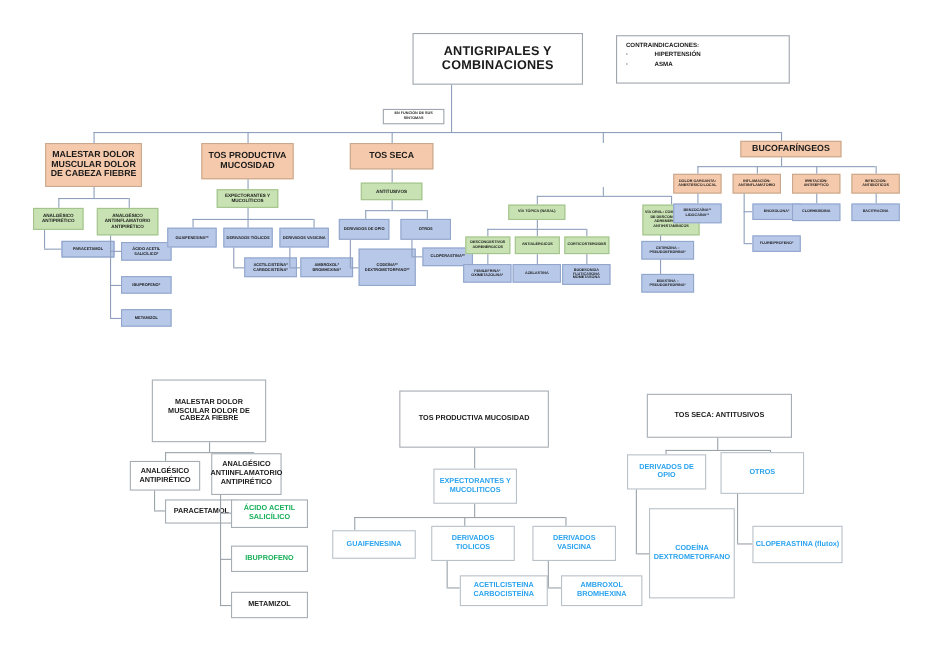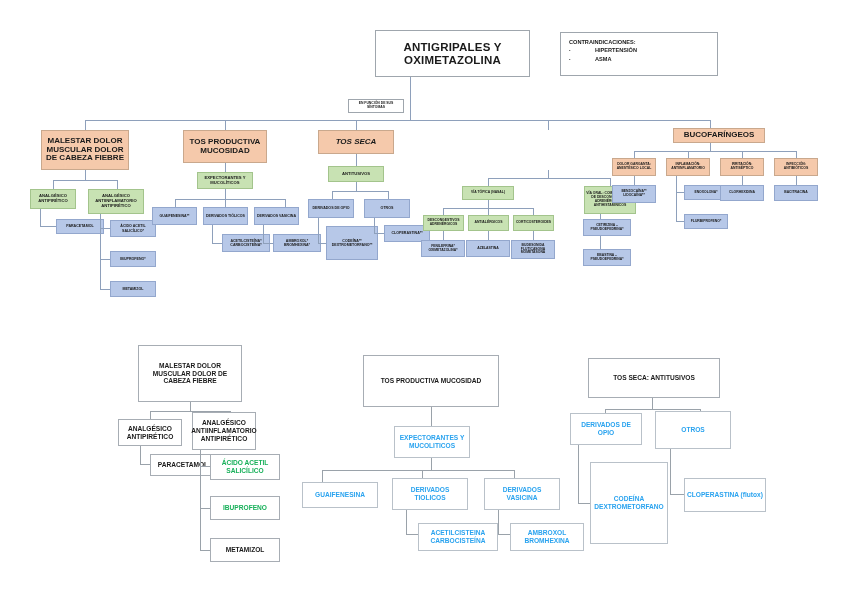--- a/index.html
+++ b/index.html
@@ -35,21 +35,21 @@
   .b-black{color:#1a1a1a;font-size:6.6px;font-weight:700;}
   .b-green{color:#18b05a;font-size:6.6px;font-weight:700;}
   .b-blue{color:#2aa3ef;font-size:6.6px;font-weight:700;border-color:#b9c1c9;}
   .b-line{position:absolute;background:#9aa2aa;}
 </style>
 </head>
 <body>
 
 <div class="canvas">
 
-  <div class="node white t-title" style="left:375px;top:30px;width:155px;height:47px;">ANTIGRIPALES Y OXIMETAZOLINA</div>
+  <div class="node white t-title" style="left:375px;top:30px;width:155px;height:47px;">ANTIGRIPALES Y COMBINACIONES</div>
 
   <div class="node white t-note" style="left:560px;top:32px;width:158px;height:44px;display:block;">
     <span>CONTRAINDICACIONES:</span><br>
     <span class="ind">·</span><span>HIPERTENSIÓN</span><br>
     <span class="ind">·</span><span>ASMA</span>
   </div>
 
   <div class="line v" style="left:410px;top:77px;height:22px;"></div>
   <div class="node white t-tiny" style="left:348px;top:99px;width:56px;height:14px;">EN FUNCIÓN DE SUS SÍNTOMAS</div>
   <div class="line v" style="left:410px;top:99px;height:21px;"></div>
@@ -99,21 +99,21 @@
   <div class="node blue t-leaf" style="left:254px;top:207px;width:45px;height:18px;">DERIVADOS VASICINA</div>
 
   <div class="line v" style="left:212px;top:225px;height:18px;"></div>
   <div class="line h" style="left:212px;top:243px;width:10px;"></div>
   <div class="node blue t-leaf" style="left:222px;top:234px;width:48px;height:18px;">ACETILCISTEÍNA* CARBOCISTEÍNA*</div>
 
   <div class="line v" style="left:263px;top:225px;height:18px;"></div>
   <div class="line h" style="left:263px;top:243px;width:10px;"></div>
   <div class="node blue t-leaf" style="left:273px;top:234px;width:48px;height:18px;">AMBROXOL* BROMHEXINA*</div>
 
-  <div class="node orange t-cat" style="left:318px;top:130px;width:76px;height:24px;font-style:italic;">TOS SECA</div>
+  <div class="node orange t-cat" style="left:318px;top:130px;width:76px;height:24px;">TOS SECA</div>
   <div class="line v" style="left:356px;top:154px;height:12px;"></div>
   <div class="node green t-sub" style="left:328px;top:166px;width:56px;height:16px;">ANTITUSIVOS</div>
   <div class="line v" style="left:356px;top:182px;height:9px;"></div>
   <div class="line h" style="left:332px;top:191px;width:56px;"></div>
   <div class="line v" style="left:332px;top:191px;height:8px;"></div>
   <div class="line v" style="left:388px;top:191px;height:8px;"></div>
 
   <div class="node blue t-leaf" style="left:308px;top:199px;width:46px;height:19px;">DERIVADOS DE OPIO</div>
   <div class="node blue t-leaf" style="left:364px;top:199px;width:46px;height:19px;">OTROS</div>
 

